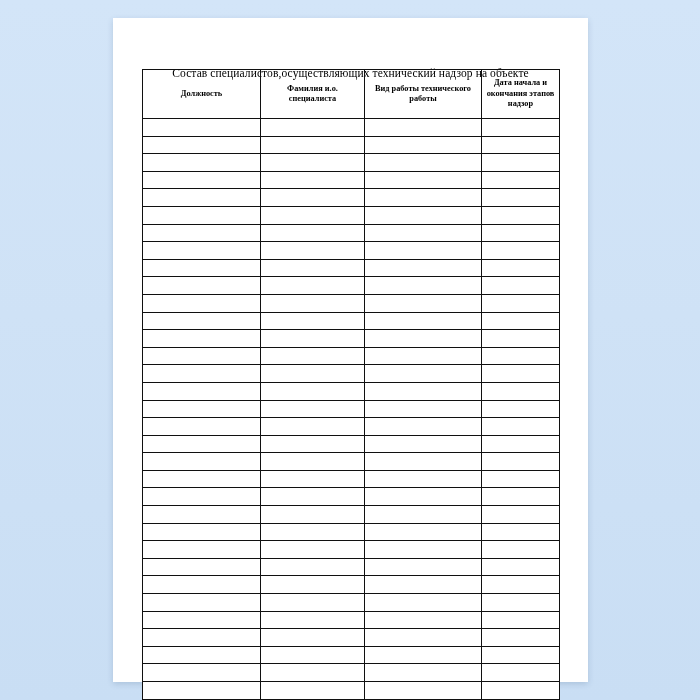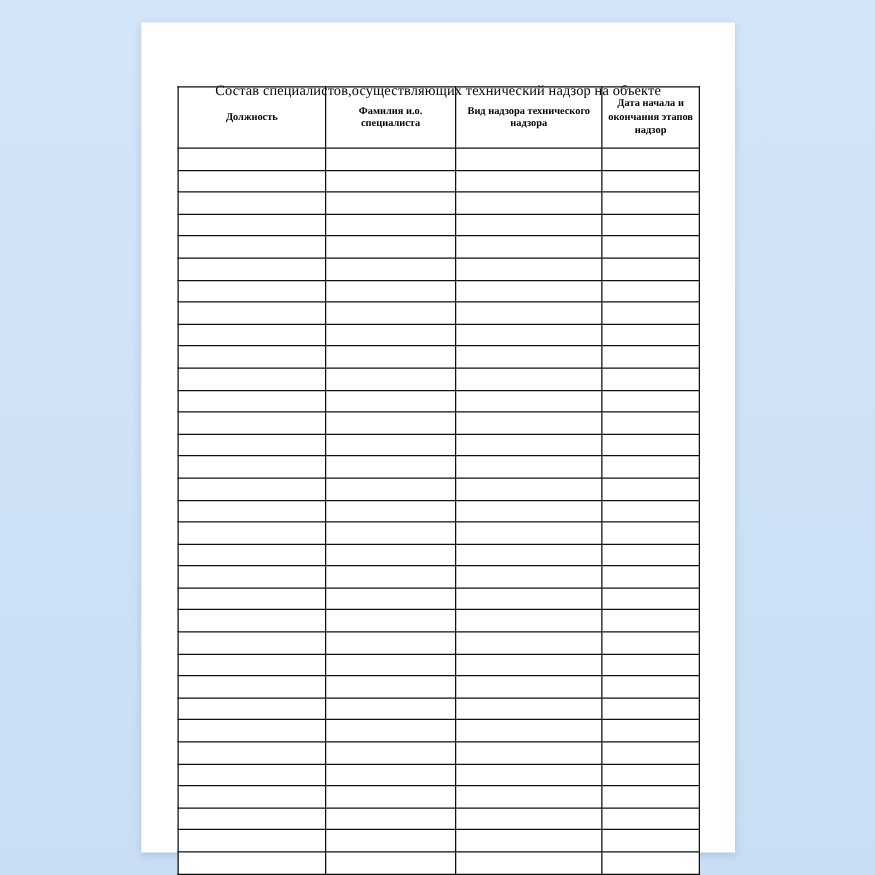--- a/index.html
+++ b/index.html
@@ -96,21 +96,21 @@
       <colgroup>
         <col class="c1">
           <col class="c2">
           <col class="c3">
           <col class="c4">
       </colgroup>
       <thead>
         <tr>
           <th>Должность</th>
           <th>Фамилия и.о. специалиста</th>
-          <th>Вид надзора технического надзора</th>
+          <th>Вид работы технического работы</th>
           <th>Дата начала и окончания этапов надзор</th>
         </tr>
       </thead>
       <tbody>
           <tr>
             <td></td>
             <td></td>
             <td></td>
             <td></td>
           </tr>

